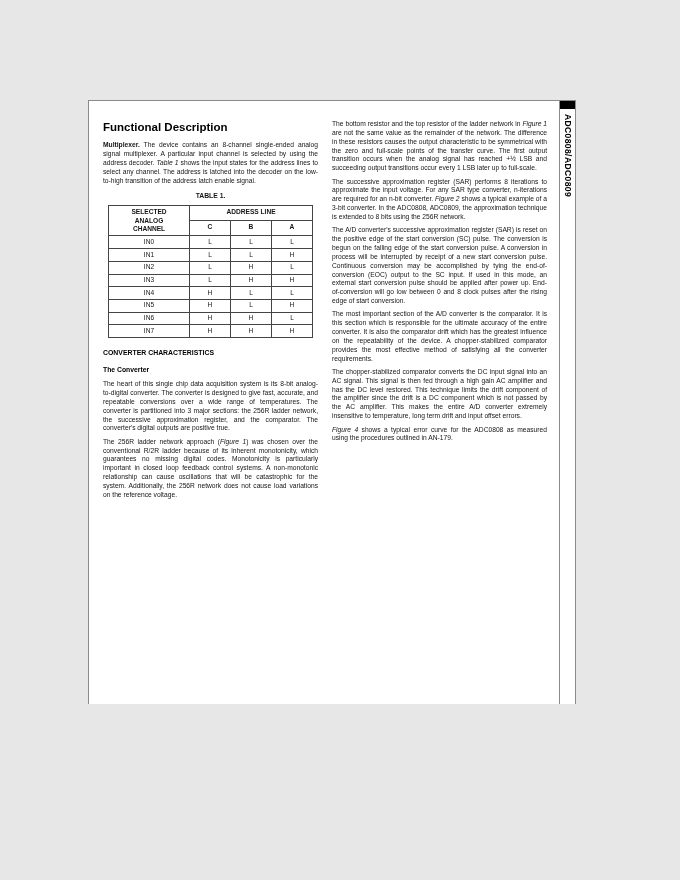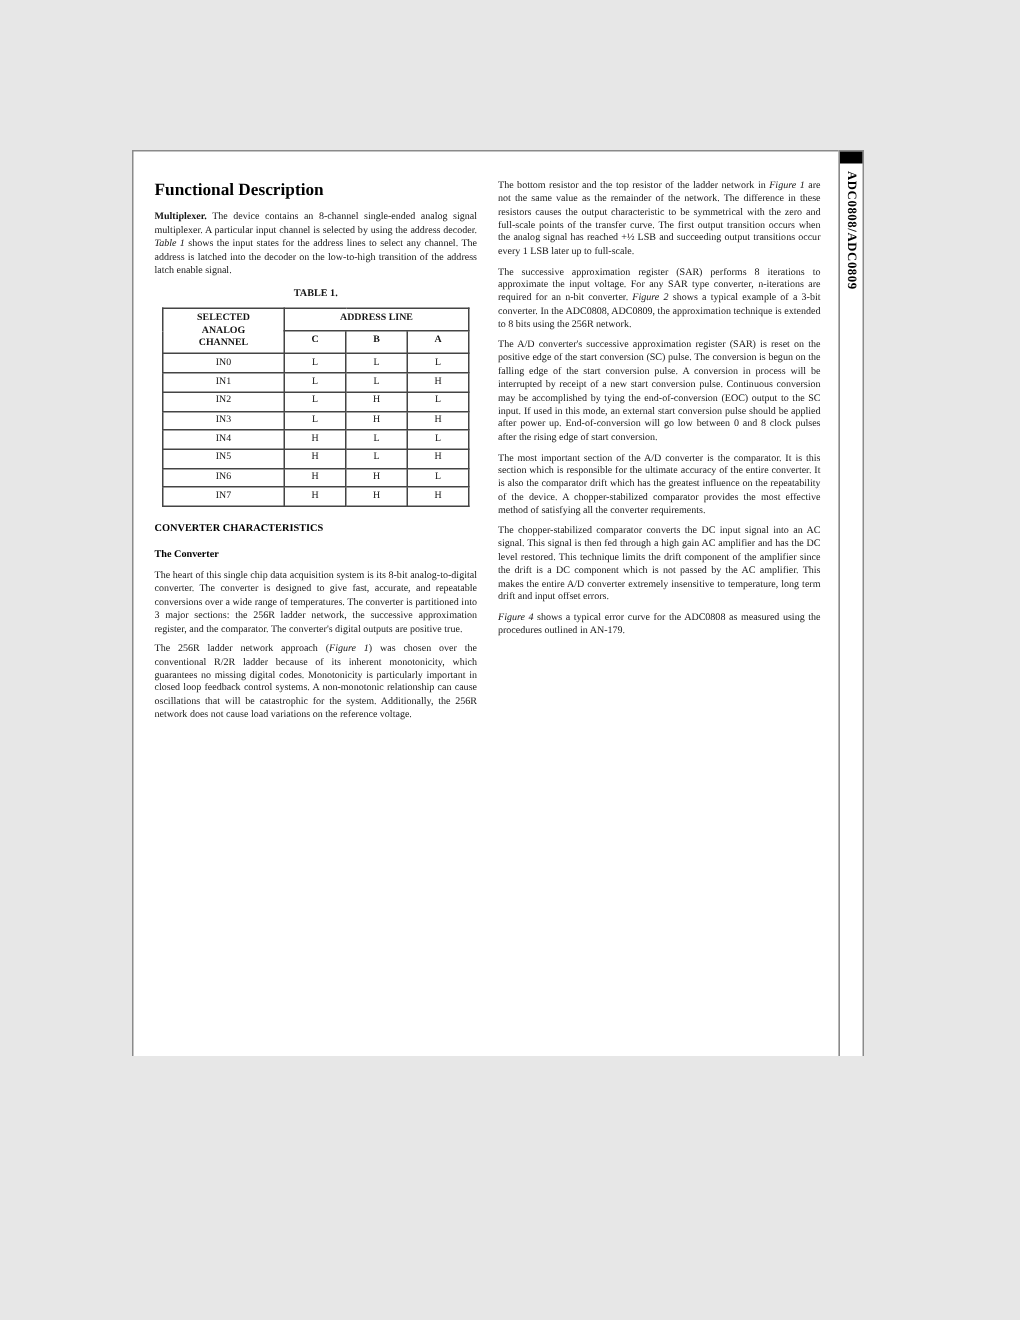--- a/index.html
+++ b/index.html
@@ -2,21 +2,21 @@
 <html><head>
 <meta charset="utf-8">
 <style>
   html,body{margin:0;padding:0;}
   body{
     width:680px;height:880px;
     background:#e7e7e7;
     font-family:"Liberation Sans", sans-serif;
     color:#111;
   }
-  .canvas{position:relative;width:680px;height:704px;overflow:hidden;font-family:Liberation Serif, serif;}
+  .canvas{position:relative;width:680px;height:704px;overflow:hidden;}
   .page{
     position:absolute;left:88px;top:100px;width:472px;height:707px;
     background:#ffffff;border:1px solid #8a8a8a;box-sizing:border-box;
   }
   .side-strip{
     position:absolute;left:559px;top:100px;width:17px;height:707px;
     background:#ffffff;border:1px solid #8a8a8a;box-sizing:border-box;
   }
   .strip-mark-top{width:100%;height:8px;background:#000;}
   .strip-title{

